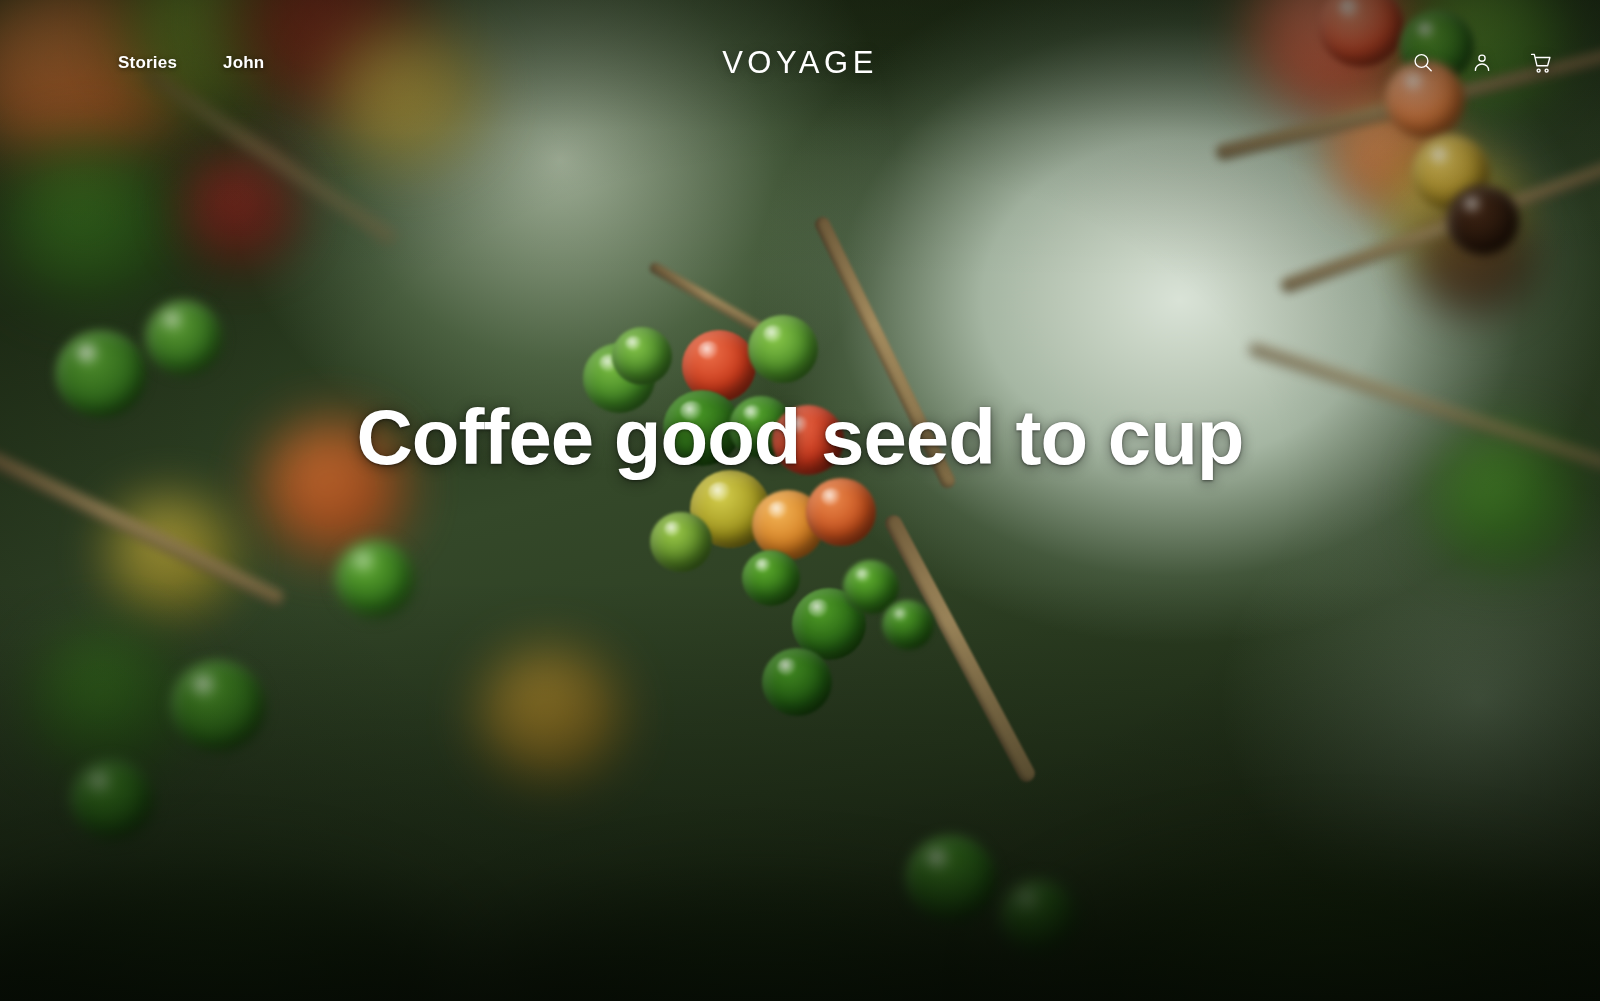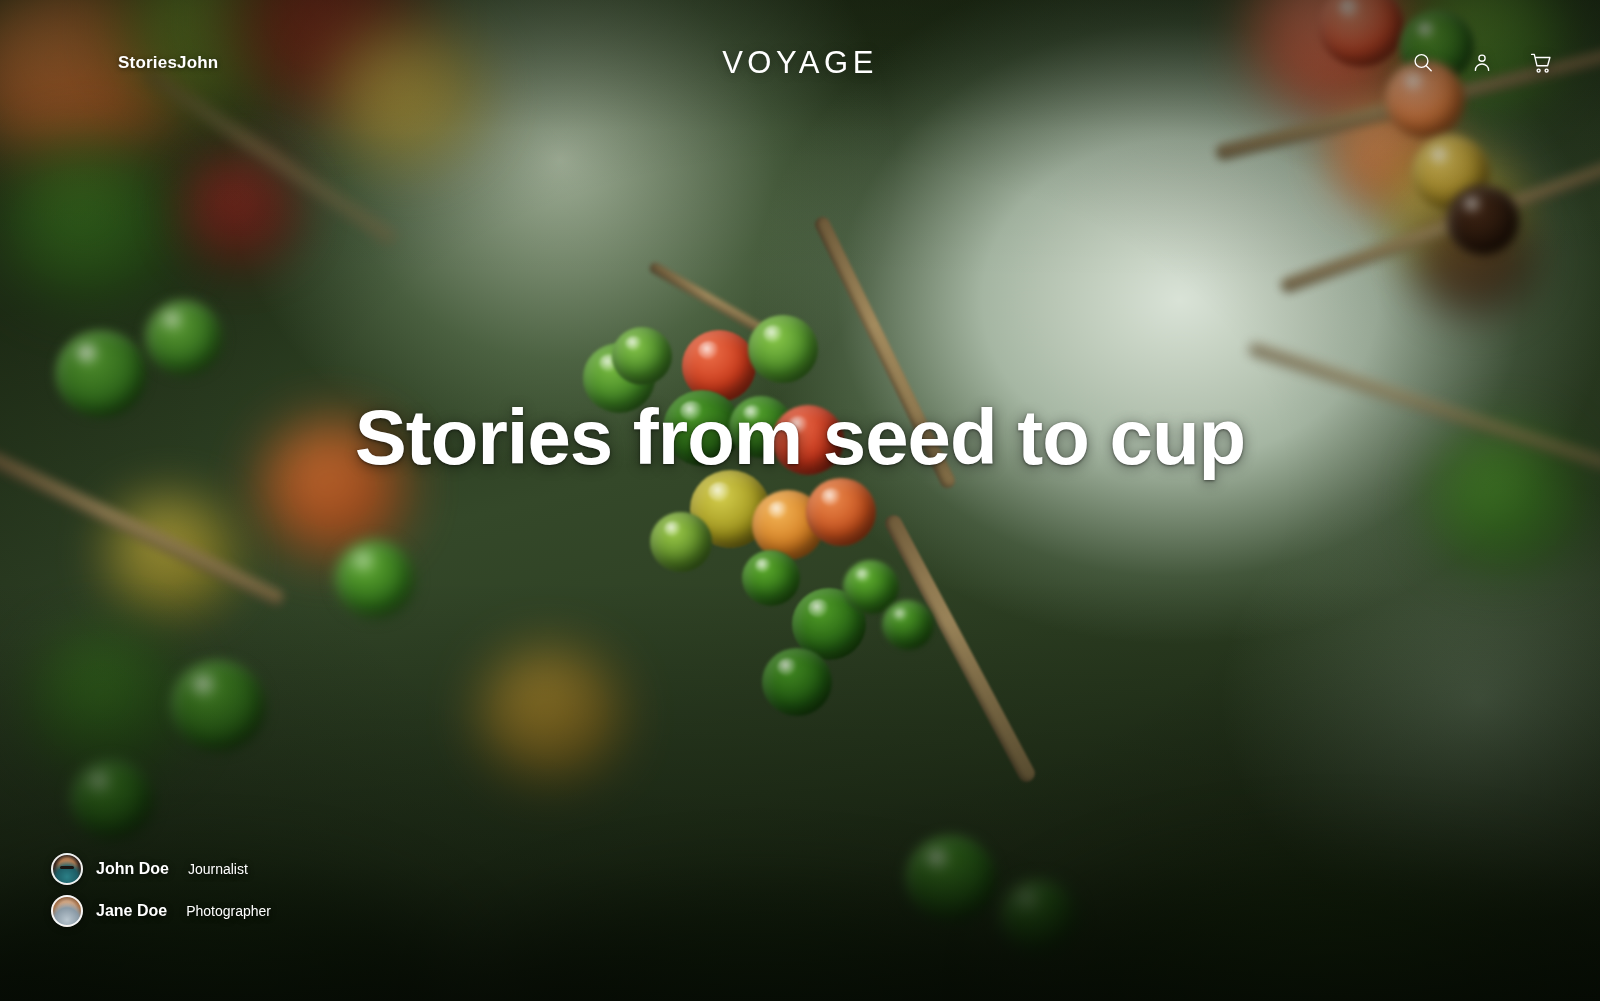--- a/index.html
+++ b/index.html
@@ -72,21 +72,21 @@
   }
 
   
   .site-header {
     position:absolute; top:0; left:0; right:0;
     height:126px;
     display:flex; align-items:center;
     padding:0 46px 0 118px;
     z-index:30;
   }
-  .nav-left { display:flex; align-items:center; }
+  .nav-left { display:flex; align-items:center; gap:46px; }
   .nav-link {
     color:#fff;
     font-size:17px;
     font-weight:700;
     text-decoration:none;
     letter-spacing:.2px;
     text-shadow:0 1px 5px rgba(0,0,0,.55);
     cursor:pointer;
     white-space:nowrap;
   }
@@ -300,32 +300,17 @@
           <path d="M2.6 3.4h2.7l2.7 11.4h10.6l2.3-8.3H6.3"></path>
           <circle cx="9.6" cy="19.6" r="1.5"></circle>
           <circle cx="17.6" cy="19.6" r="1.5"></circle>
         </svg>
       </div>
 
     </div>
   </header>
 
   <div class="hero-copy">
-    <h1 class="headline">Stories from seed to cup</h1>
+    <h1 class="headline">Coffee good seed to cup</h1>
   </div>
 
-  <div class="credits">
-
-    <div class="credit-row">
-      <div class="avatar avatar-a"></div>
-      <span class="credit-name">John Doe</span>
-      <span class="credit-role">Journalist</span>
-    </div>
-
-    <div class="credit-row">
-      <div class="avatar avatar-b"></div>
-      <span class="credit-name">Jane Doe</span>
-      <span class="credit-role">Photographer</span>
-    </div>
-
-  </div>
 
 </div>
 
 </body></html>

